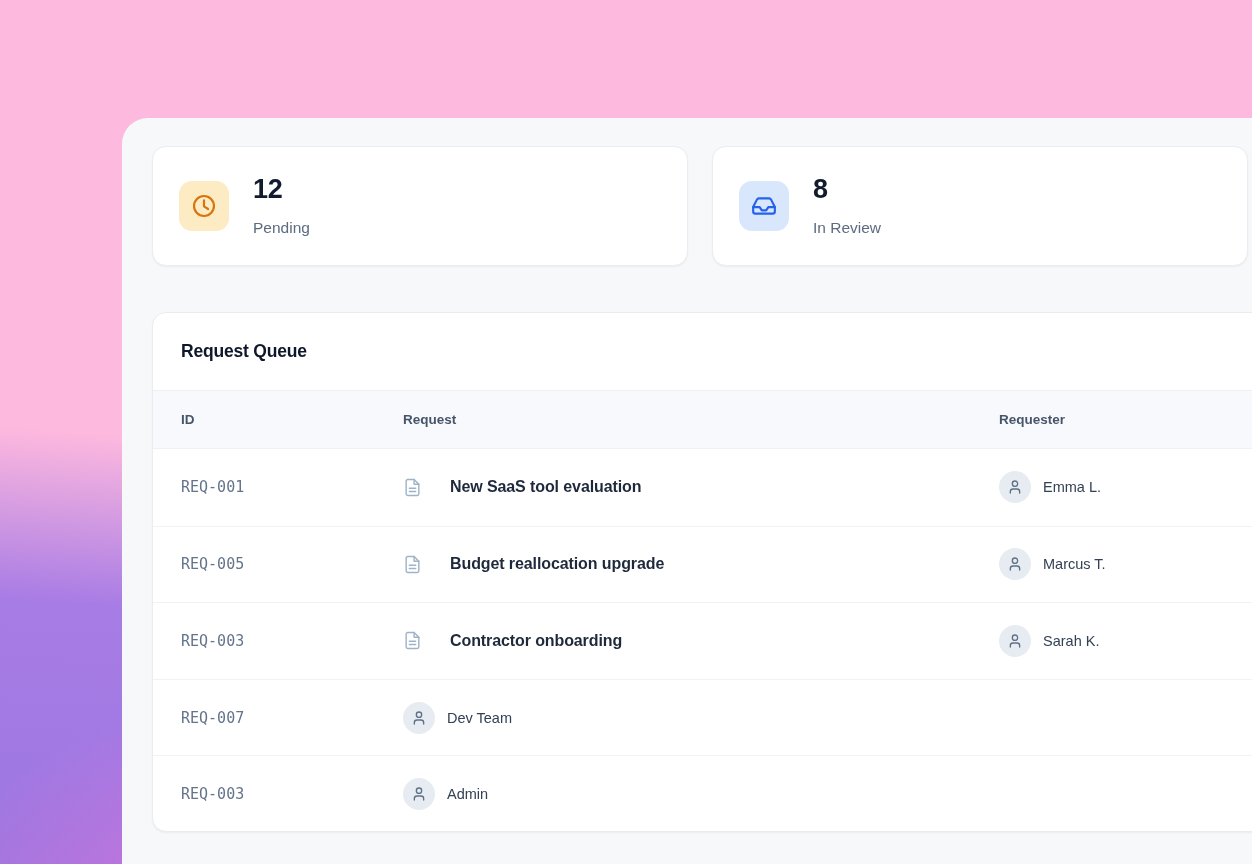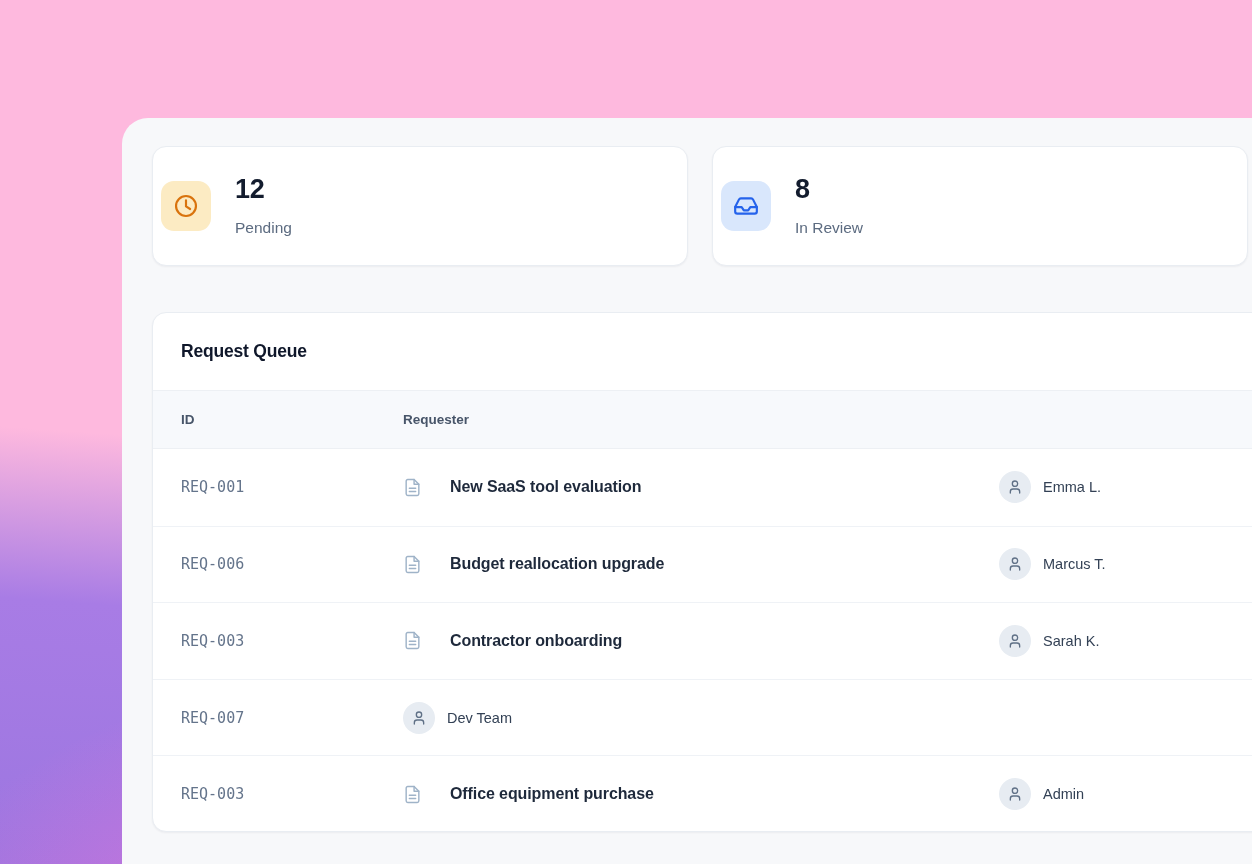--- a/index.html
+++ b/index.html
@@ -14,21 +14,21 @@
     position:absolute;left:122px;top:118px;width:1210px;height:830px;
     background:var(--panel-bg,#F7F8FA);border-radius:26px;
     padding:28px 0 0 30px;box-sizing:border-box;
   }
   .stats{display:flex;gap:24px;}
   .stat-card{
     width:536px;height:120px;background:#FFFFFF;
     border:1px solid #E9EDF2;border-radius:14px;
     box-shadow:0 1px 2px rgba(15,23,42,.05);
     display:flex;align-items:center;gap:24px;
-    padding-left:8px;box-sizing:border-box;
+    padding-left:26px;box-sizing:border-box;
   }
   .stat-icon{width:50px;height:50px;border-radius:13px;display:flex;align-items:center;justify-content:center;flex:none;}
   .stat-icon.amber{background:var(--pending-icon-bg,#FCEBC3);color:var(--pending-icon,#D9730D);}
   .stat-icon.blue{background:var(--review-icon-bg,#D9E7FC);color:var(--review-icon,#2563EB);}
   .stat-value{font-size:27px;font-weight:700;color:#131C2E;line-height:1.1;letter-spacing:-0.3px;}
   .stat-label{font-size:15.5px;color:#5C6B80;margin-top:15px;}
   .table-card{
     margin-top:46px;width:1160px;height:520px;background:#FFFFFF;
     border:1px solid #E9EDF2;border-radius:14px;overflow:hidden;
     box-shadow:0 1px 2px rgba(15,23,42,.05);box-sizing:border-box;
@@ -85,20 +85,21 @@
       </div>
     </div>
 
   </div>
 
   <div class="table-card">
     <div class="table-title">Request Queue</div>
 
     <div class="thead grid-cols">
       <div>ID</div>
+      <div>Request</div>
       <div>Requester</div>
     </div>
 
     <div id="table-body">
   <div class="tr grid-cols">
     <div class="td-id">REQ-001</div>
     <div class="td-req">
       <span class="doc-ic">
         <svg width="19" height="19" viewBox="0 0 24 24" fill="none" stroke="currentColor" stroke-width="1.8" stroke-linecap="round" stroke-linejoin="round">
           <path d="M14 2H6a2 2 0 0 0-2 2v16a2 2 0 0 0 2 2h12a2 2 0 0 0 2-2V8z"></path>
@@ -114,21 +115,21 @@
         <svg width="16" height="16" viewBox="0 0 24 24" fill="none" stroke="currentColor" stroke-width="2" stroke-linecap="round" stroke-linejoin="round">
           <path d="M19 21v-2a4 4 0 0 0-4-4H9a4 4 0 0 0-4 4v2"></path>
           <circle cx="12" cy="7" r="4"></circle>
         </svg>
       </span>
       <span>Emma L.</span>
     </div>
   </div>
 
   <div class="tr grid-cols">
-    <div class="td-id">REQ-006</div>
+    <div class="td-id">REQ-005</div>
     <div class="td-req">
       <span class="doc-ic">
         <svg width="19" height="19" viewBox="0 0 24 24" fill="none" stroke="currentColor" stroke-width="1.8" stroke-linecap="round" stroke-linejoin="round">
           <path d="M14 2H6a2 2 0 0 0-2 2v16a2 2 0 0 0 2 2h12a2 2 0 0 0 2-2V8z"></path>
           <polyline points="14 2 14 8 20 8"></polyline>
           <line x1="16" y1="13" x2="8" y2="13"></line>
           <line x1="16" y1="17" x2="8" y2="17"></line>
         </svg>
       </span>
       <span>Budget reallocation upgrade</span>
@@ -176,31 +177,20 @@
           <path d="M19 21v-2a4 4 0 0 0-4-4H9a4 4 0 0 0-4 4v2"></path>
           <circle cx="12" cy="7" r="4"></circle>
         </svg>
       </span>
       <span>Dev Team</span>
     </div>
   </div>
 
   <div class="tr grid-cols">
     <div class="td-id">REQ-003</div>
-    <div class="td-req">
-      <span class="doc-ic">
-        <svg width="19" height="19" viewBox="0 0 24 24" fill="none" stroke="currentColor" stroke-width="1.8" stroke-linecap="round" stroke-linejoin="round">
-          <path d="M14 2H6a2 2 0 0 0-2 2v16a2 2 0 0 0 2 2h12a2 2 0 0 0 2-2V8z"></path>
-          <polyline points="14 2 14 8 20 8"></polyline>
-          <line x1="16" y1="13" x2="8" y2="13"></line>
-          <line x1="16" y1="17" x2="8" y2="17"></line>
-        </svg>
-      </span>
-      <span>Office equipment purchase</span>
-    </div>
     <div class="td-who">
       <span class="avatar">
         <svg width="16" height="16" viewBox="0 0 24 24" fill="none" stroke="currentColor" stroke-width="2" stroke-linecap="round" stroke-linejoin="round">
           <path d="M19 21v-2a4 4 0 0 0-4-4H9a4 4 0 0 0-4 4v2"></path>
           <circle cx="12" cy="7" r="4"></circle>
         </svg>
       </span>
       <span>Admin</span>
     </div>
   </div>

